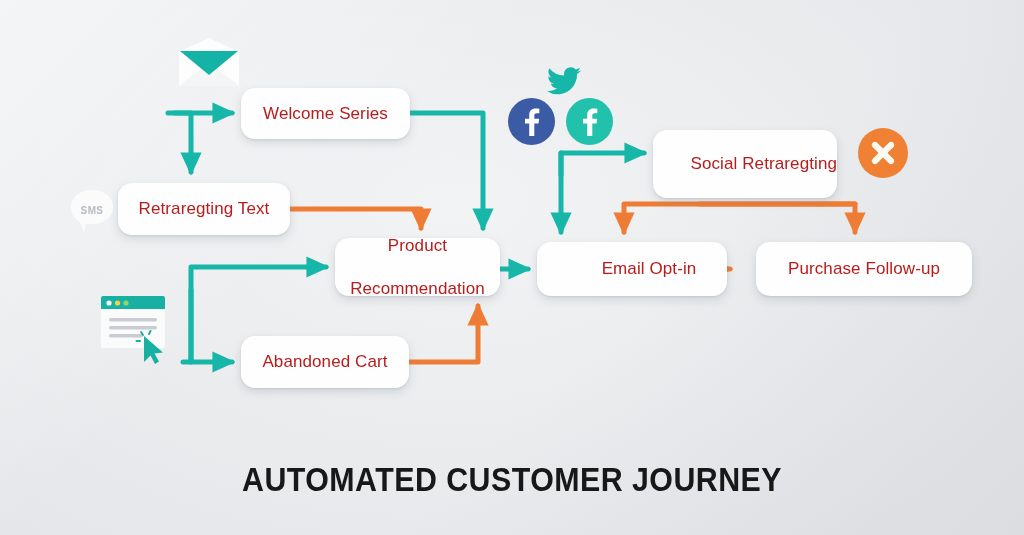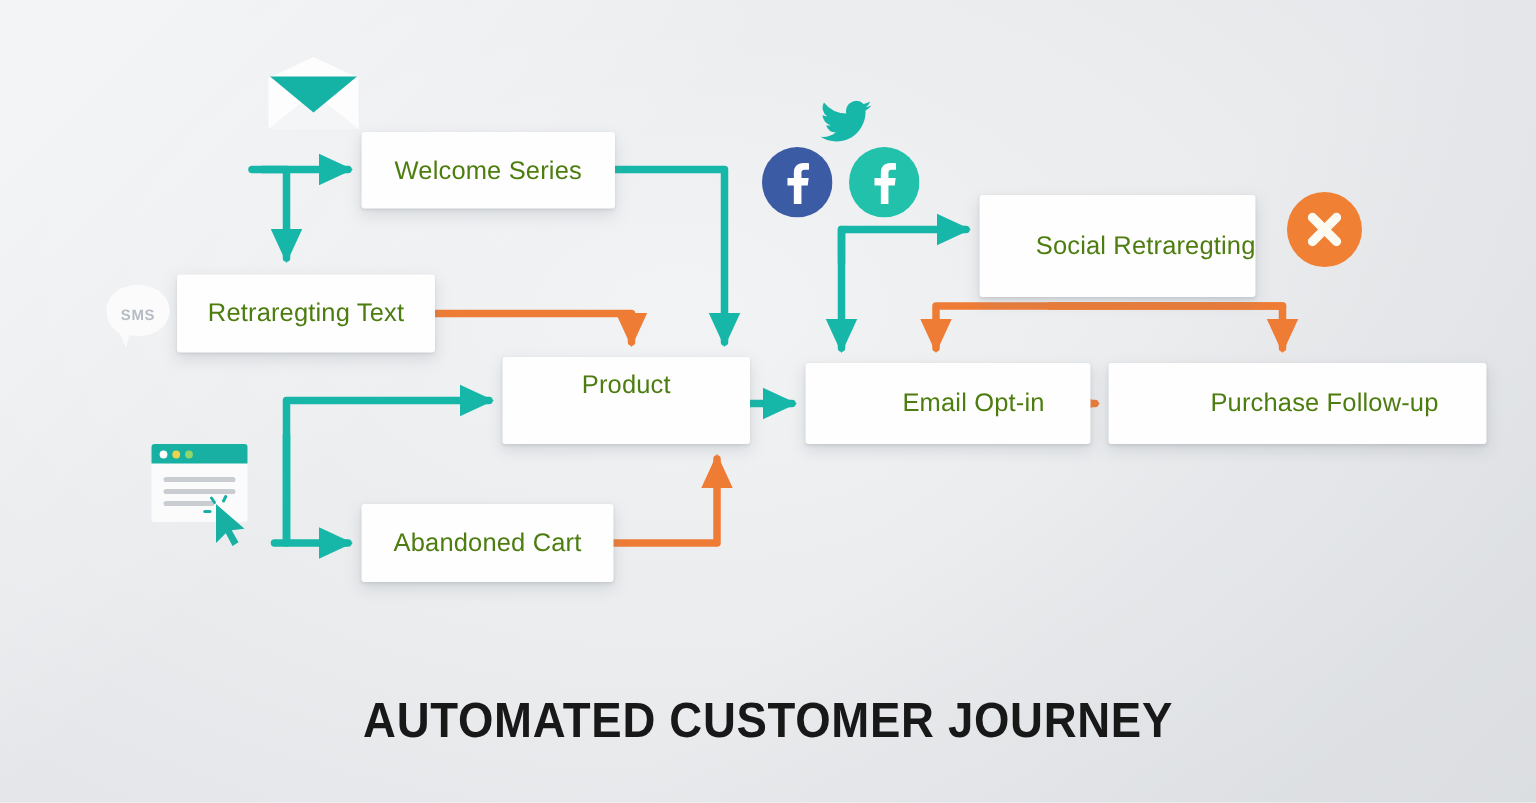--- a/index.html
+++ b/index.html
@@ -18,39 +18,39 @@
   #canvas::before{
     content:"";position:absolute;inset:0;pointer-events:none;
     background:linear-gradient(135deg, rgba(255,255,255,.55) 0%, rgba(255,255,255,0) 35%),
                linear-gradient(315deg, rgba(210,213,217,.5) 0%, rgba(255,255,255,0) 40%);
   }
   svg.wires{position:absolute;left:0;top:0;width:1024px;height:535px;}
 
   .node{
     position:absolute;
     background:#fefefe;
-    border-radius:2px;
+    border-radius:14px;
     box-shadow:0 4px 10px rgba(120,128,138,.22), 0 1px 2px rgba(120,128,138,.18);
     display:flex;align-items:center;justify-content:center;
     text-align:center;
-    color:#4d7c0f;
+    color:#b91c1c;
     font-size:17px;
     line-height:1.25;
     letter-spacing:.1px;
     z-index:5;
   }
   .node span{display:block;}
 
   #node-welcome{left:241px;top:88px;width:169px;height:51px;}
   #node-promotional{left:118px;top:183px;width:172px;height:52px;}
   #node-product{left:335px;top:238px;width:165px;height:58px;align-items:center;}
   #node-abandoned{left:241px;top:336px;width:168px;height:52px;align-items:center;}
   #node-social{left:653px;top:130px;width:184px;height:68px;justify-content:flex-end;}
   #node-email{left:537px;top:242px;width:156px;height:54px;padding-left:34px;}
-  #node-purchase{left:739px;top:242px;width:216px;height:54px;padding-left:36px;}
+  #node-purchase{left:756px;top:242px;width:216px;height:54px;}
 
   .icon{position:absolute;z-index:6;}
 
   
   #icon-envelope{left:176px;top:38px;width:66px;height:50px;}
   
   #icon-sms{left:68px;top:186px;width:48px;height:48px;
     display:flex;align-items:center;justify-content:center;}
   #icon-sms .sms-label{
     position:relative;z-index:2;font-size:10px;font-weight:bold;
@@ -197,20 +197,21 @@
     <span>Welcome Series</span>
   </div>
 
   <div class="node" id="node-promotional">
     <span>Retraregting Text</span>
   </div>
 
   <div class="node" id="node-product">
     <span>
       <span>Product</span><br>
+      <span>Recommendation</span>
     </span>
   </div>
 
   <div class="node" id="node-abandoned">
     <span>Abandoned Cart</span>
   </div>
 
   <div class="node" id="node-social">
     <span>Social Retraregting</span>
   </div>

